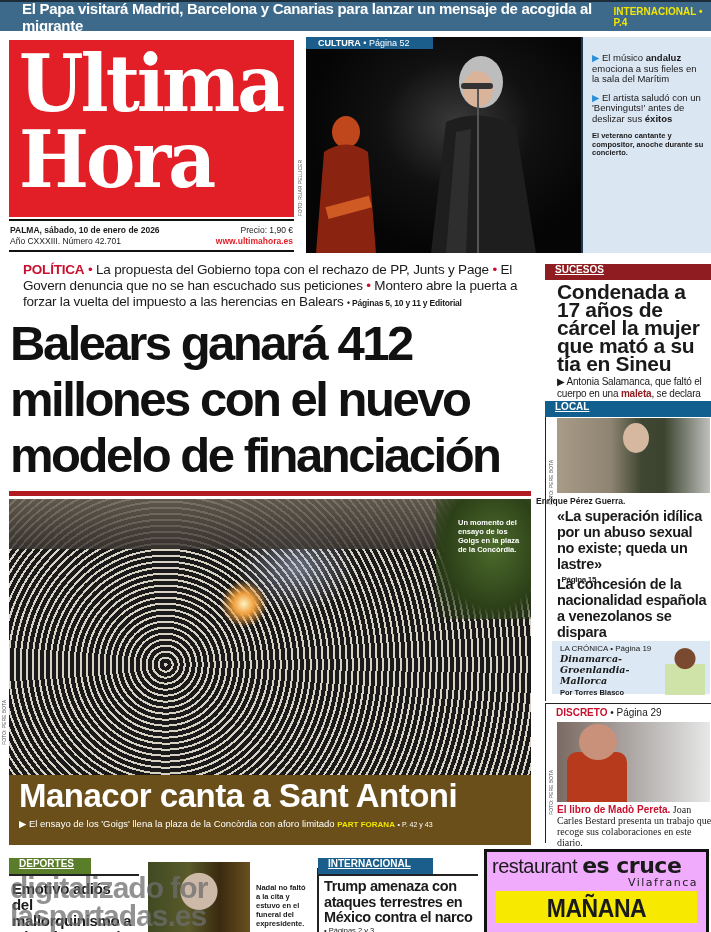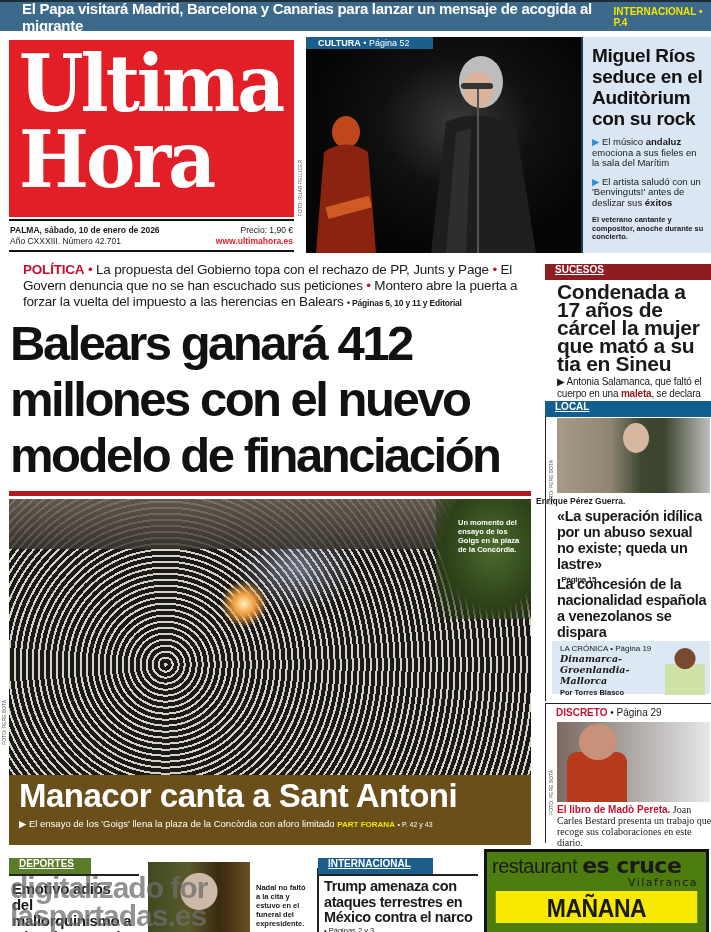--- a/index.html
+++ b/index.html
@@ -77,21 +77,21 @@
   .deportes h3 { font-size: 15px; font-weight: bold; line-height: 16px; padding: 5px 0 0 3px; letter-spacing: -0.3px; }
   .depphoto { left: 148px; top: 862px; width: 102px; height: 70px; background: radial-gradient(circle at 50% 42%, #cdb9a7 0 18px, transparent 19px), linear-gradient(90deg, #3f4a22 0%, #5a5a2a 40%, #3a2a10 70%, #6a5020 100%); }
   .depcap { left: 256px; top: 883px; width: 54px; font-size: 7.5px; font-weight: bold; line-height: 9px; }
   .watermark { left: 10px; top: 874px; font-size: 30px; font-weight: bold; color: rgba(110,110,110,0.75); line-height: 28px; letter-spacing: -1px; pointer-events: none; }
   .intl { left: 318px; top: 858px; width: 160px; }
   .intl .sectbar { background: #1b5e8c; width: 115px; font-size: 10px; }
   .intl .rule { height: 2px; background: #222; width: 160px; }
   .intl h3 { font-size: 14.5px; font-weight: bold; line-height: 15.5px; padding: 3px 0 0 6px; letter-spacing: -0.4px; }
   .intl .pg { font-size: 7.5px; padding-left: 6px; }
   .intlbord { left: 317px; top: 868px; width: 2px; height: 64px; background: #222; }
-  .ad { left: 484px; top: 849px; width: 225px; height: 83px; border: 3px solid #111; border-bottom: none; background: #4d7c0f; }
+  .ad { left: 484px; top: 849px; width: 225px; height: 83px; border: 3px solid #111; border-bottom: none; background: #f0abfc; }
   .ad .n { font-size: 20px; padding: 4px 0 0 5px; line-height: 20px; letter-spacing: -0.5px; }
   .ad .n b { font-family: "DejaVu Sans", sans-serif; font-size: 22px; font-weight: bold; }
   .ad .v { text-align: right; font-family: "DejaVu Sans", sans-serif; font-size: 11px; padding-right: 8px; letter-spacing: 1.5px; }
   .ad .y { background: #f7ea00; margin-top: 2px; height: 32px; font-size: 25px; font-weight: bold; text-align: center; line-height: 34px; transform: scaleX(0.92); letter-spacing: -0.5px; }
 </style>
 </head>
 <body>
 
 <div class="abs topbar">
   <span class="t">El Papa visitará Madrid, Barcelona y Canarias para lanzar un mensaje de acogida al migrante</span>
@@ -126,21 +126,20 @@
     <rect x="155" y="46" width="32" height="6" rx="3" fill="#333"></rect>
   </svg>
 </div>
 <div class="abs cultbadge">
   <b>CULTURA</b>
   <span>• Página 52</span>
 </div>
 <div class="abs fotocredit" style="left:297px; top:160px;">FOTO: RUAR PELLICER</div>
 
 <div class="abs cultside">
-  <h2>Miguel Ríos seduce en el Auditòrium con su rock</h2>
   <p><span class="tri">▶</span> <span>El músico </span><b>andaluz</b><span> emociona a sus fieles en la sala del Marítim</span></p>
   <p><span class="tri">▶</span> <span>El artista saludó con un 'Benvinguts!' antes de deslizar sus </span><b>éxitos</b></p>
   <div class="cap">El veterano cantante y compositor, anoche durante su concierto.</div>
 </div>
 
 <div class="abs politica">
   <span class="kick">POLÍTICA</span>
   <span class="dot">•</span>
   <span>La propuesta del Gobierno topa con el rechazo de PP, Junts y Page</span>
   <span class="dot">•</span>

